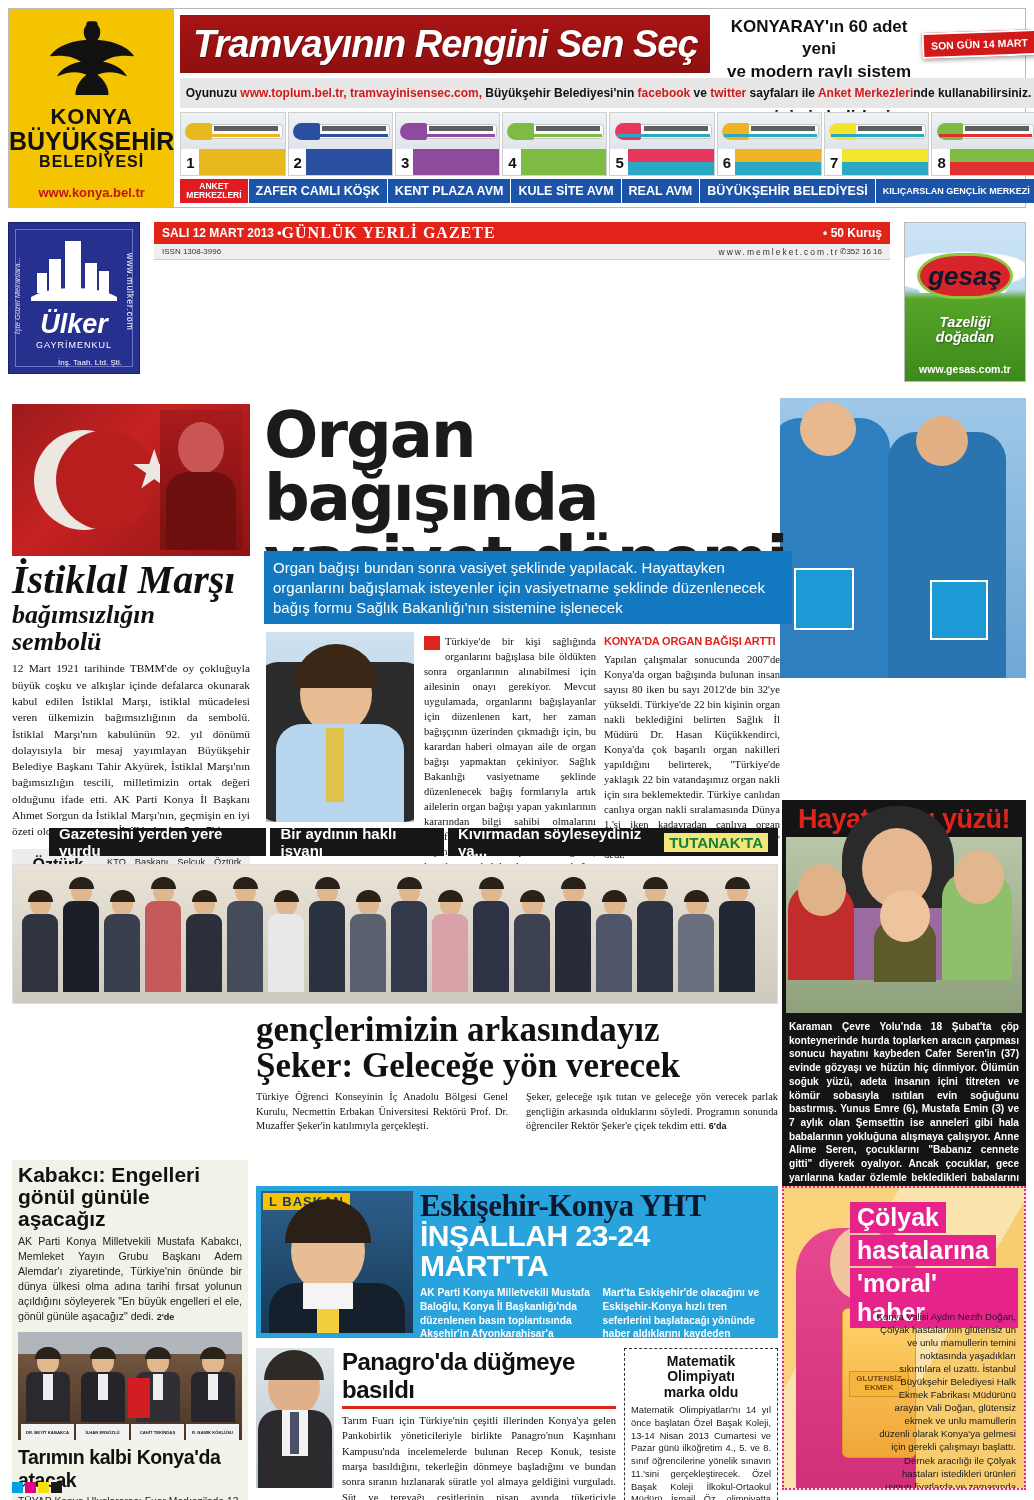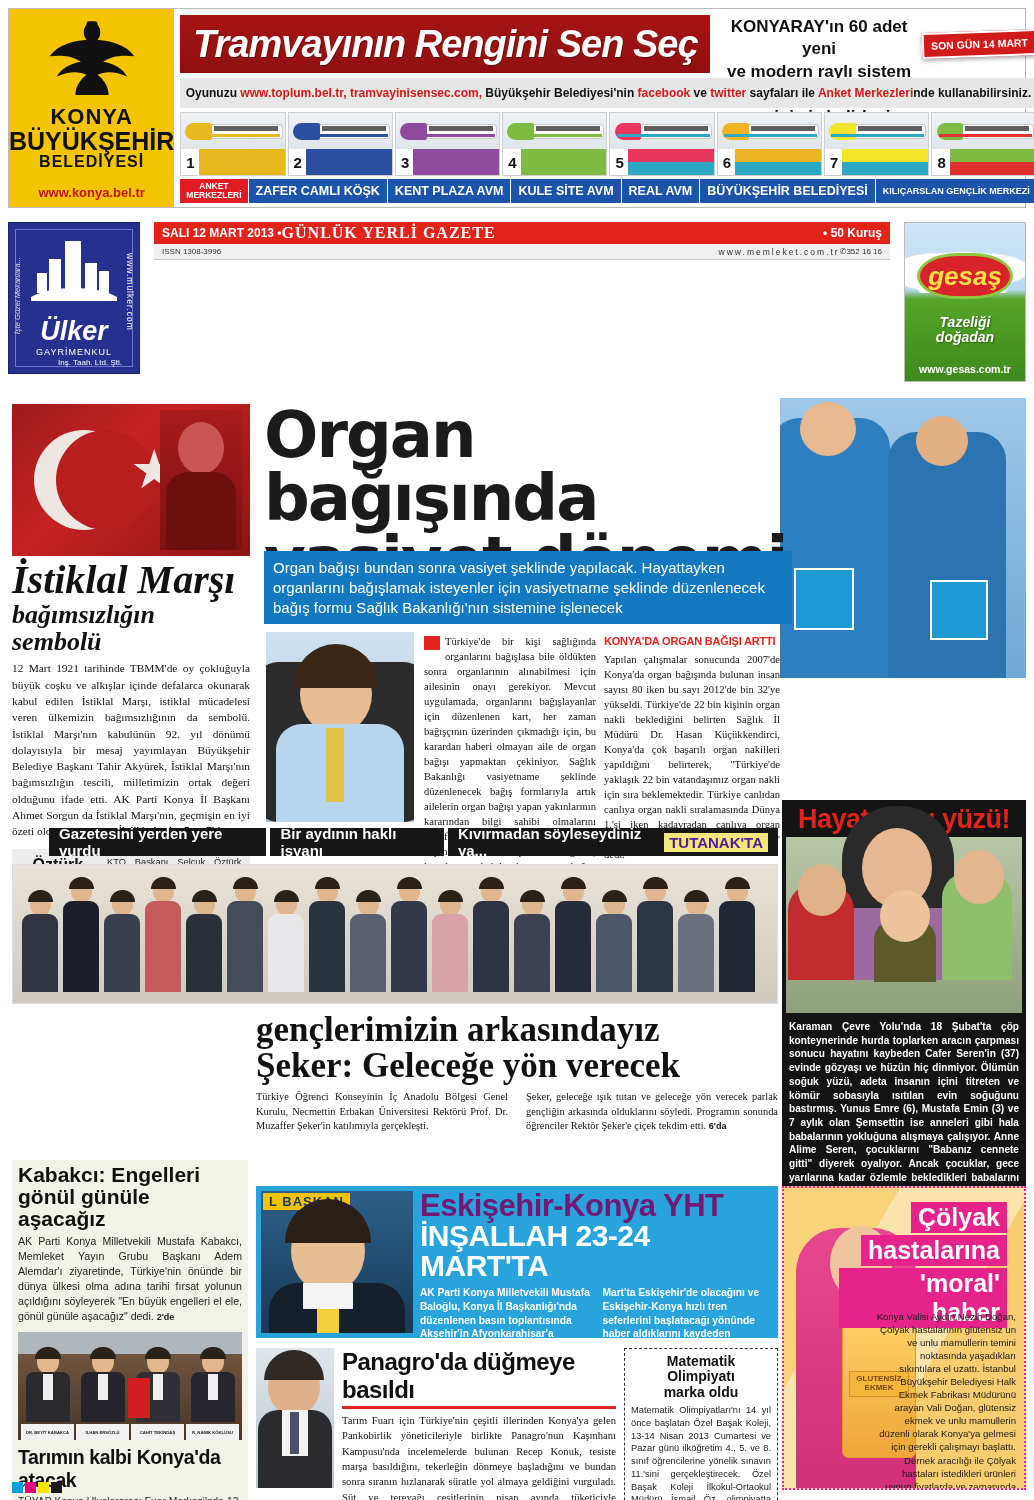--- a/index.html
+++ b/index.html
@@ -53,40 +53,40 @@
   .mk-blue { background:#1b54a8; color:#fff; font-weight:bold; display:flex; align-items:center; justify-content:center; padding:0 7px; font-size:12.5px; white-space:nowrap; }
   .mk-blue.small { font-size:9px; }
 
   
   .masthead { position:absolute; left:8px; top:222px; width:1018px; height:170px; display:flex; }
   .ulker { width:132px; height:152px; background:#26308e; border:1px solid #1a2270; position:relative; display:flex; flex-direction:column; align-items:center; justify-content:flex-end; padding-bottom:6px;}
   .ulker-inner { position:absolute; inset:6px; border:1px solid #6d77c9; }
   .ulker-bldg { position:absolute; left:50%; transform:translateX(-50%); top:16px; width:86px; height:80px; }
   .ulker-logo { color:#fff; font-size:27px; font-weight:bold; font-style:italic; z-index:2; line-height:1; }
   .ulker-sub1 { color:#fff; font-size:9px; letter-spacing:1px; z-index:2; margin-top:2px;}
-  .ulker-sub2 { color:#fff; font-size:8px; z-index:2; margin-top:1px;padding-left:32px;}
+  .ulker-sub2 { color:#fff; font-size:8px; z-index:2; margin-top:8px;padding-left:32px;}
   .ulker-vtxt { position:absolute; right:4px; top:30px; writing-mode:vertical-rl; color:#fff; font-size:8.5px; letter-spacing:1px;}
   .ulker-vtxt2 { position:absolute; left:4px; top:34px; writing-mode:vertical-rl; transform:rotate(180deg); color:#dcdcf0; font-size:7.5px; font-style:italic;}
 
   .mast-center { flex:1; position:relative; padding-left:14px; padding-right:14px; }
   .mast-title-wrap { position:relative; height:128px; }
   .red-sq { position:absolute; left:16px; top:8px; width:26px; height:26px; background:#e2231a; }
   .barcode { position:absolute; left:16px; top:38px; width:14px; height:78px; display:flex; flex-direction:row;}
   .barcode i { display:block; height:100%; background:#111; }
   .barcode-lbl { position:absolute; left:31px; top:40px; writing-mode:vertical-rl; font-size:6px; color:#333; letter-spacing:0px;}
   .mast-title { position:absolute; left:34px; top:-10px; font-size:132px; font-weight:bold; letter-spacing:-5px; color:#1a1a1a; font-family:"DejaVu Sans", sans-serif; line-height:1; }
   .mast-slogan { position:absolute; right:10px; top:10px; font-size:18px; font-style:italic; font-weight:bold; color:#111; }
   .mast-bar { height:22px; background:#e2231a; display:flex; align-items:center; color:#fff; font-weight:bold; font-size:12px; padding:0 8px; }
   .mast-bar .ctr { flex:1; text-align:left; font-family:"Liberation Serif", serif; font-size:16px; letter-spacing:1px; }
   .mast-bar2 { height:16px; background:#efefef; display:flex; align-items:center; font-size:8px; color:#333; padding:0 8px; border-bottom:1px solid #ccc;}
   .mast-bar2 .ctr { flex:1; text-align:right; letter-spacing:2px; font-weight:normal; font-size:8.5px; }
   .gesas { width:122px; height:160px; border:1px solid #bbb; position:relative; overflow:hidden; background:linear-gradient(#cfe4f5 0%, #b9dcf3 42%, #56a528 48%, #3d8a1c 100%); }
   .gesas-clouds { position:absolute; left:0; top:18px; width:100%; height:52px; background:radial-gradient(ellipse at 30% 60%, #fff 0 42%, transparent 45%), radial-gradient(ellipse at 66% 55%, #fff 0 38%, transparent 42%), radial-gradient(ellipse at 48% 78%, #fff 0 50%, transparent 54%); }
   .gesas-logo { position:absolute; left:50%; top:30px; transform:translateX(-50%); width:96px; height:46px; border-radius:50%/60%; background:#d8232a; border:3px solid #8ec63f; display:flex; align-items:center; justify-content:center;}
-  .gesas-logo span { color:#fde047; font-size:26px; font-weight:bold; font-style:italic; }
+  .gesas-logo span { color:#0f172a; font-size:26px; font-weight:bold; font-style:italic; }
   .gesas-tag { position:absolute; left:0; right:0; top:92px; text-align:center; color:#fff; font-style:italic; font-weight:bold; font-size:14px; line-height:1.1; text-shadow:1px 1px 2px rgba(0,0,0,.4);}
   .gesas-url { position:absolute; left:0; right:0; bottom:6px; text-align:center; color:#fff; font-weight:bold; font-size:10.5px; }
 
   
   .col-ist { position:absolute; left:12px; top:404px; width:238px; }
   .ist-img { width:100%; height:152px; position:relative; overflow:hidden;
     background:linear-gradient(135deg,#9c1b1b,#c62222 40%,#8d1414); }
   .ist-crescent { position:absolute; left:22px; top:26px; width:100px; height:100px; border-radius:50%; background:#ece7e0; }
   .ist-crescent2 { position:absolute; left:44px; top:26px; width:100px; height:100px; border-radius:50%; background:#b81e1e; }
   .ist-portrait { position:absolute; right:8px; top:6px; width:82px; height:140px; background:linear-gradient(#a81b1b,#7d1111); }
@@ -105,21 +105,21 @@
   .main-photo { position:absolute; left:780px; top:398px; width:246px; height:280px; overflow:hidden; background:linear-gradient(#9fc8e8,#6fa8d6); }
   .doc-photo { position:absolute; left:266px; top:632px; width:148px; height:190px; background:linear-gradient(#cfe1f0,#a8c7df); overflow:hidden;}
   .main-col1 { position:absolute; left:424px; top:634px; width:172px; font-family:"Liberation Serif", serif; font-size:10.6px; line-height:1.42; text-align:justify; color:#111;}
   .drop-sq { float:left; width:16px; height:14px; background:#e2231a; margin:2px 5px 0 0;}
   .main-col2 { position:absolute; left:604px; top:634px; width:176px; font-family:"Liberation Serif", serif; font-size:10.6px; line-height:1.42; text-align:justify; color:#111;}
   .kicker-red { font-family:"Liberation Sans", sans-serif; color:#e2231a; font-weight:bold; font-size:11px; letter-spacing:-0.2px; margin-bottom:2px;}
 
   
   .navstrip { position:absolute; left:12px; top:828px; width:766px; height:28px; display:flex; gap:4px;padding-left:37px; }
   .nav-item { background:#161616; color:#fff; display:flex; align-items:center; padding:0 10px; font-size:15px; font-weight:bold; }
-  .nav-item .hl { background:#f3e67a; color:#4c1d95; padding:1px 5px; margin-left:8px; }
+  .nav-item .hl { background:#f3e67a; color:#15803d; padding:1px 5px; margin-left:8px; }
 
   
   .group-photo { position:absolute; left:12px; top:864px; width:766px; height:140px; background:linear-gradient(#e8e3d6,#cfcabe); overflow:hidden; border:1px solid #ddd;}
 
   
   .seker { position:absolute; left:256px; top:1012px; width:522px; }
   .seker-h { font-family:"Liberation Serif", serif; font-weight:bold; font-size:35px; line-height:1.03; color:#111; }
   .seker-cols { display:flex; gap:18px; margin-top:6px; }
   .seker-cols div { flex:1; font-family:"Liberation Serif", serif; font-size:10.4px; line-height:1.4; text-align:justify; color:#111;}
   .seker-cols b { font-family:"Liberation Sans", sans-serif; font-size:9px;}
@@ -139,21 +139,21 @@
   .tar-h { font-size:19.5px; font-weight:bold; margin-top:6px; color:#111; letter-spacing:-0.4px;}
   .tar-t { font-size:10.3px; line-height:1.42; text-align:justify; color:#222; margin-top:3px;}
   .cmyk { position:absolute; left:12px; top:1482px; display:flex; gap:2px;}
   .cmyk span { width:11px; height:11px; display:block; }
 
   
   .yht { position:absolute; left:256px; top:1186px; width:522px; height:152px; background:#29a3dc; display:flex; padding:5px; }
   .yht-photo { width:152px; height:142px; background:linear-gradient(#2d5f8a,#173a58); position:relative; overflow:hidden; }
   .yht-tag { position:absolute; left:2px; top:2px; background:#f5c400; color:#1b3a63; font-weight:bold; font-size:13px; padding:1px 6px; letter-spacing:1px;}
   .yht-right { flex:1; padding-left:7px; }
-  .yht-h1 { color:#701a75; font-size:31px; font-weight:bold; line-height:0.98; letter-spacing:-0.5px;}
+  .yht-h1 { color:#0f172a; font-size:31px; font-weight:bold; line-height:0.98; letter-spacing:-0.5px;font-family:Liberation Serif, serif;}
   .yht-h2 { color:#ffffff; font-size:30px; font-weight:bold; line-height:1; letter-spacing:-0.5px;}
   .yht-cols { display:flex; gap:12px; margin-top:5px;}
   .yht-cols div { flex:1; color:#fff; font-size:10.2px; line-height:1.33; font-weight:bold;}
 
   
   .pan { position:absolute; left:256px; top:1348px; width:360px; display:flex; }
   .pan-photo { width:78px; height:140px; background:linear-gradient(#dfe6ea,#b9c6ce); position:relative; overflow:hidden;}
   .pan-right { flex:1; padding-left:8px;}
   .pan-h { font-size:24px; font-weight:bold; color:#111; letter-spacing:-0.5px; border-bottom:3px solid #e2231a; padding-bottom:2px;}
   .pan-t { font-family:"Liberation Serif", serif; font-size:10.6px; line-height:1.45; text-align:justify; margin-top:4px; color:#111;}
@@ -166,21 +166,21 @@
   
   .col { position:absolute; left:782px; top:1186px; width:244px; height:304px; border:2px dotted #e6238a; overflow:hidden; background:linear-gradient(#fde9c9,#fbd89f);}
   .col-photo { position:absolute; inset:0; background:
      radial-gradient(circle at 22% 38%, #6b3f20 0 14%, transparent 15%),
      linear-gradient(120deg,#f9d27a 0 28%, #fbe3ae 28% 60%, #f7cd70 60% 100%); }
   .col-girl { position:absolute; left:12px; top:40px; width:120px; height:260px; background:linear-gradient(#e8488f,#d12f79); border-radius:44px 44px 0 0;}
   .col-face { position:absolute; left:34px; top:-2px; width:62px; height:74px; border-radius:50%; background:#f0c49c;}
   .col-hair { position:absolute; left:22px; top:-14px; width:88px; height:112px; border-radius:44px 44px 30px 30px; background:#4b2a17; z-index:-1;}
   .col-bread { position:absolute; left:58px; top:120px; width:74px; height:150px; background:linear-gradient(#ffd36b,#f0a537); border-radius:6px; border:1px solid #e09a2c;}
   .col-bread i { position:absolute; left:6px; top:62px; right:6px; height:26px; background:#f6b53b; border:1px solid #d9932a; font-style:normal; color:#7a4a10; font-size:8px; font-weight:bold; text-align:center; line-height:1.1; padding-top:3px;}
-  .col-h { position:absolute; right:17px; top:14px; width:168px; text-align:right;}
+  .col-h { position:absolute; right:6px; top:14px; width:168px; text-align:left;}
   .col-h span { display:inline-block; background:#e6238a; color:#fff; font-size:25px; font-weight:bold; line-height:1.16; padding:1px 7px; margin-bottom:2px;}
   .col-t { position:absolute; right:8px; top:122px; width:140px; font-size:9.6px; line-height:1.36; text-align:right; color:#1a1a1a;}
 </style>
 </head>
 <body>
 
 <div class="page">
 
   <div class="topad">
     <div class="topad-left">

